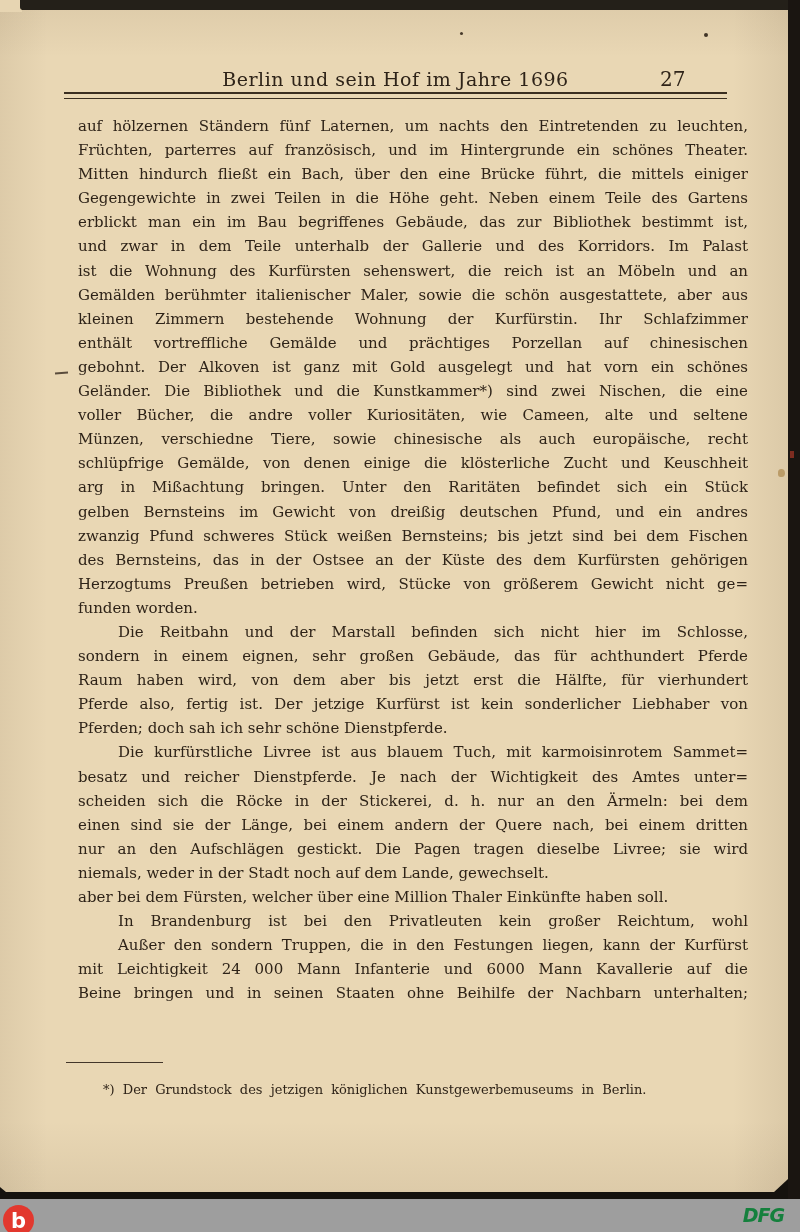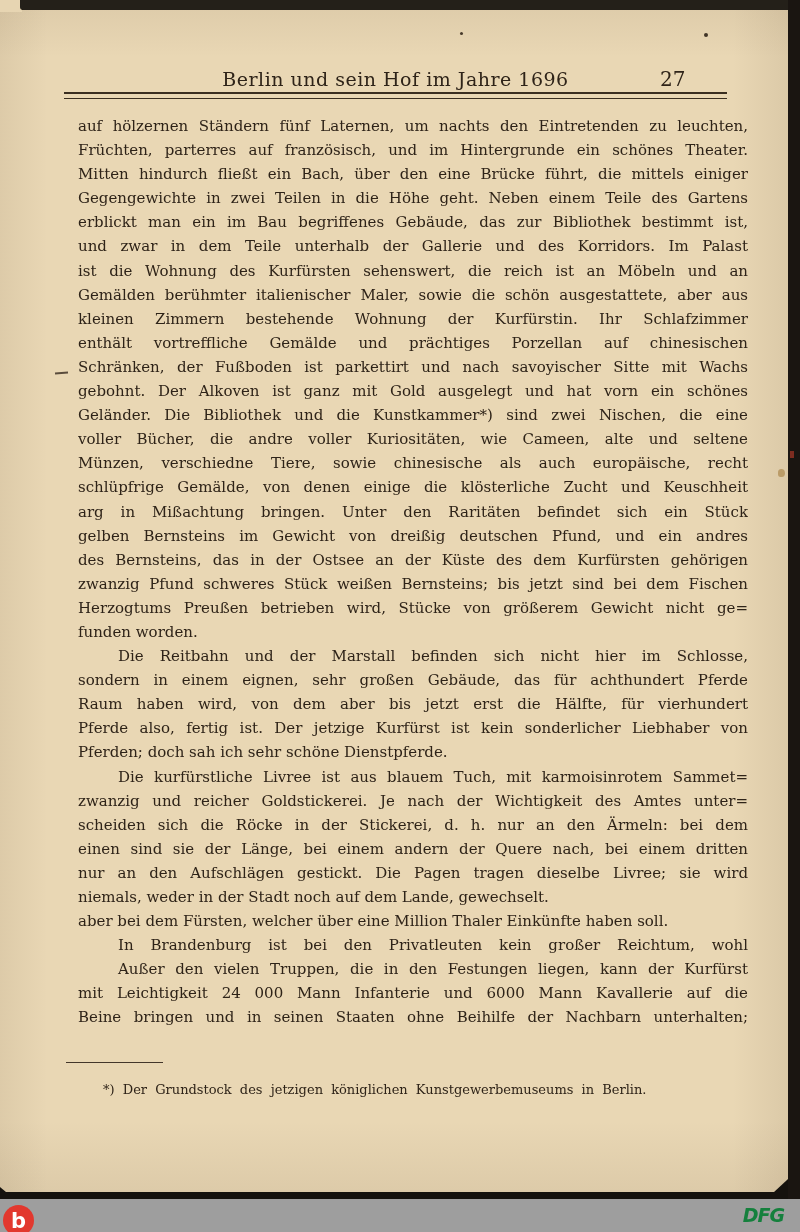--- a/index.html
+++ b/index.html
@@ -66,46 +66,45 @@
       <div class="line">auf hölzernen Ständern fünf Laternen, um nachts den Eintretenden zu leuchten,</div>
       <div class="line">Früchten, parterres auf französisch, und im Hintergrunde ein schönes Theater.</div>
       <div class="line">Mitten hindurch fließt ein Bach, über den eine Brücke führt, die mittels einiger</div>
       <div class="line">Gegengewichte in zwei Teilen in die Höhe geht.  Neben einem Teile des Gartens</div>
       <div class="line">erblickt man ein im Bau begriffenes Gebäude, das zur Bibliothek bestimmt ist,</div>
       <div class="line">und zwar in dem Teile unterhalb der Gallerie und des Korridors.  Im Palast</div>
       <div class="line">ist die Wohnung des Kurfürsten sehenswert, die reich ist an Möbeln und an</div>
       <div class="line">Gemälden berühmter italienischer Maler, sowie die schön ausgestattete, aber aus</div>
       <div class="line">kleinen Zimmern bestehende Wohnung der Kurfürstin.  Ihr Schlafzimmer</div>
       <div class="line">enthält vortreffliche Gemälde und prächtiges Porzellan auf chinesischen</div>
-      <div class="line">Schränken, der Fußboden ist parkettirt und nach savoyischer Sitte mit Wachs</div>
       <div class="line">gebohnt.  Der Alkoven ist ganz mit Gold ausgelegt und hat vorn ein schönes</div>
       <div class="line">Geländer.  Die Bibliothek und die Kunstkammer*) sind zwei Nischen, die eine</div>
       <div class="line">voller Bücher, die andre voller Kuriositäten, wie Cameen, alte und seltene</div>
       <div class="line">Münzen, verschiedne Tiere, sowie chinesische als auch europäische, recht</div>
       <div class="line">schlüpfrige Gemälde, von denen einige die klösterliche Zucht und Keuschheit</div>
       <div class="line">arg in Mißachtung bringen.  Unter den Raritäten befindet sich ein Stück</div>
       <div class="line">gelben Bernsteins im Gewicht von dreißig deutschen Pfund, und ein andres</div>
+      <div class="line">zwanzig Pfund schweres Stück weißen Bernsteins; bis jetzt sind bei dem Fischen</div>
       <div class="line">des Bernsteins, das in der Ostsee an der Küste des dem Kurfürsten gehörigen</div>
-      <div class="line">zwanzig Pfund schweres Stück weißen Bernsteins; bis jetzt sind bei dem Fischen</div>
       <div class="line">Herzogtums Preußen betrieben wird, Stücke von größerem Gewicht nicht ge=</div>
       <div class="line flush">funden worden.</div>
       <div class="line indent">Die Reitbahn und der Marstall befinden sich nicht hier im Schlosse,</div>
       <div class="line">sondern in einem eignen, sehr großen Gebäude, das für achthundert Pferde</div>
       <div class="line">Raum haben wird, von dem aber bis jetzt erst die Hälfte, für vierhundert</div>
       <div class="line">Pferde also, fertig ist. Der jetzige Kurfürst ist kein sonderlicher Liebhaber von</div>
       <div class="line flush">Pferden; doch sah ich sehr schöne Dienstpferde.</div>
       <div class="line indent">Die kurfürstliche Livree ist aus blauem Tuch, mit karmoisinrotem Sammet=</div>
-      <div class="line">zwanzig und reicher Goldstickerei.  Je nach der Wichtigkeit des Amtes unter=</div>
+      <div class="line">besatz und reicher Dienstpferde.  Je nach der Wichtigkeit des Amtes unter=</div>
       <div class="line">scheiden sich die Röcke in der Stickerei, d. h. nur an den Ärmeln: bei dem</div>
       <div class="line">einen sind sie der Länge, bei einem andern der Quere nach, bei einem dritten</div>
       <div class="line">nur an den Aufschlägen gestickt.  Die Pagen tragen dieselbe Livree; sie wird</div>
       <div class="line flush">niemals, weder in der Stadt noch auf dem Lande, gewechselt.</div>
       <div class="line flush">aber bei dem Fürsten, welcher über eine Million Thaler Einkünfte haben soll.</div>
       <div class="line indent">In Brandenburg ist bei den Privatleuten kein großer Reichtum, wohl</div>
-      <div class="line indent">Außer den vielen Truppen, die in den Festungen liegen, kann der Kurfürst</div>
+      <div class="line indent">Außer den sondern Truppen, die in den Festungen liegen, kann der Kurfürst</div>
       <div class="line">mit Leichtigkeit 24 000 Mann Infanterie und 6000 Mann Kavallerie auf die</div>
       <div class="line">Beine bringen und in seinen Staaten ohne Beihilfe der Nachbarn unterhalten;</div>
     </div>
 
   <div class="footnote-rule"></div>
   <div class="footnote">*) Der Grundstock des jetzigen königlichen Kunstgewerbemuseums in Berlin.</div>
 
   <div class="margin-mark"></div>
   <div class="speck-1"></div>
   <div class="speck-2"></div>

